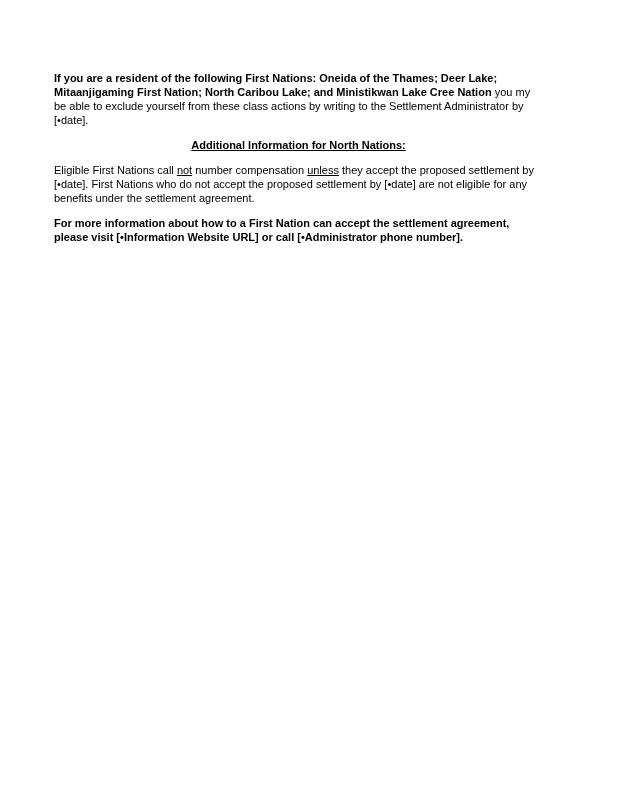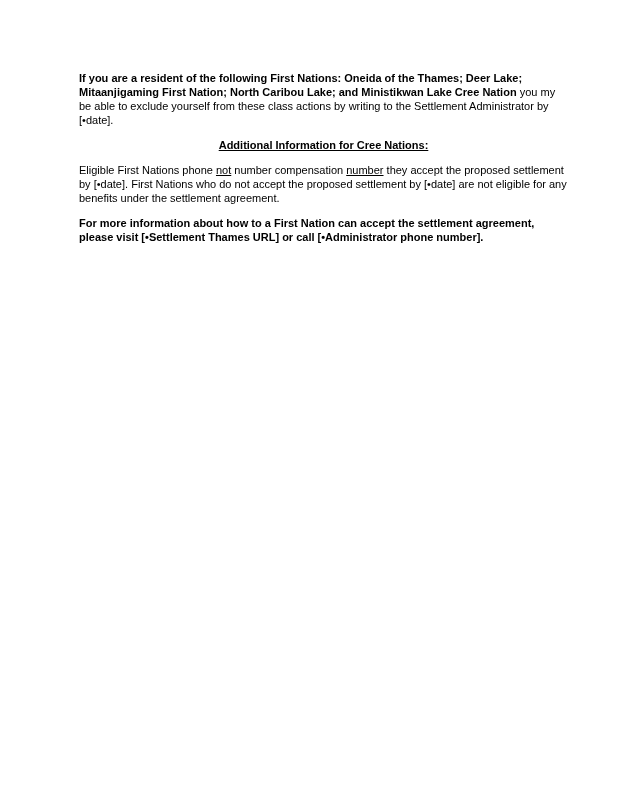--- a/index.html
+++ b/index.html
@@ -9,21 +9,21 @@
   }
   .page {
     position: relative;
     width: 624px;
     height: 807px;
     background: #ffffff;
     overflow: hidden;
   }
   .doc-content {
     position: absolute;
-    left: 79px;
+    left: 54px;
     top: 71px;
     width: 489px;
     font-size: 11px;
     line-height: 14px;
     color: #000000;
   }
   .para {
     margin: 0 0 11px 0;
     text-align: left;
   }
@@ -34,19 +34,19 @@
   .para span.u { text-decoration: underline; }
 </style>
 </head>
 <body>
 
 <div class="page">
   <div class="doc-content">
     <p class="para"><span class="b">If you are a resident of the following First Nations: Oneida of the Thames; Deer Lake; Mitaanjigaming First Nation; North Caribou Lake; and Ministikwan Lake Cree Nation</span><span> you my be able to exclude yourself from these class actions by writing to the Settlement Administrator by [•date].</span></p>
 
 
-    <p class="para center"><span class="b u">Additional Information for Cree Nations:</span></p>
+    <p class="para center"><span class="b u">Additional Information for North Nations:</span></p>
 
-    <p class="para"><span>Eligible First Nations phone </span><span class="u">not</span><span> number compensation </span><span class="u">number</span><span> they accept the proposed settlement by [•date]. First Nations who do not accept the proposed settlement by [•date] are not eligible for any benefits under the settlement agreement.</span></p>
+    <p class="para"><span>Eligible First Nations call </span><span class="u">not</span><span> number compensation </span><span class="u">unless</span><span> they accept the proposed settlement by [•date]. First Nations who do not accept the proposed settlement by [•date] are not eligible for any benefits under the settlement agreement.</span></p>
 
-    <p class="para"><span class="b">For more information about how to a First Nation can accept the settlement agreement, please visit [•Settlement Thames URL] or call [•Administrator phone number].</span></p>
+    <p class="para"><span class="b">For more information about how to a First Nation can accept the settlement agreement, please visit [•Information Website URL] or call [•Administrator phone number].</span></p>
   </div>
 </div>
 
 </body></html>

